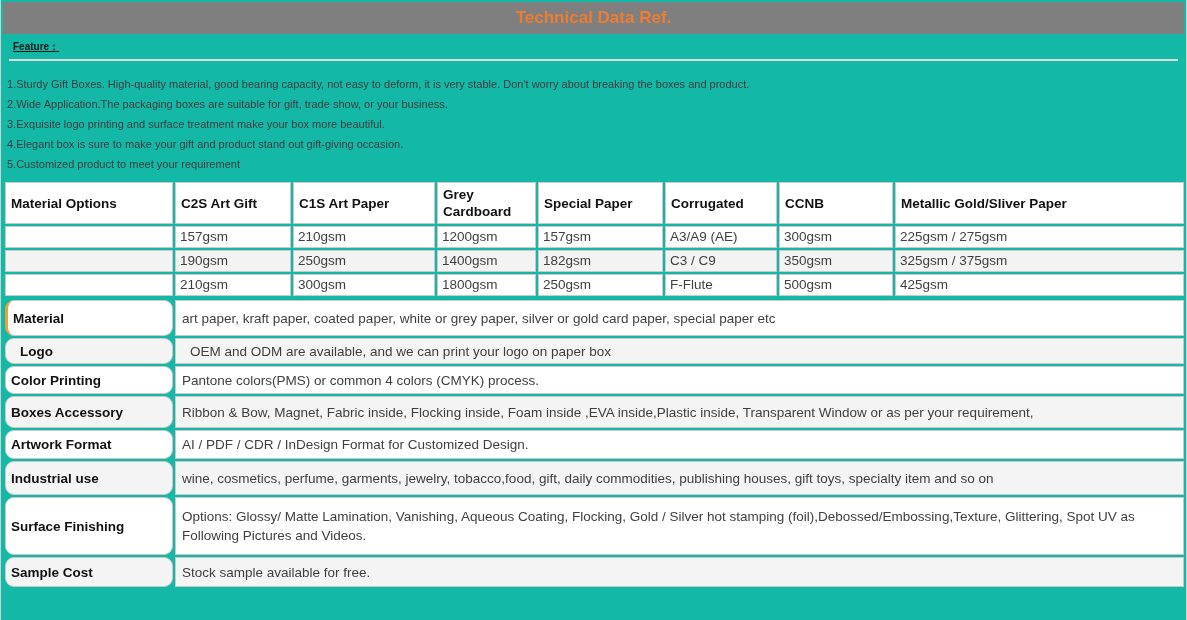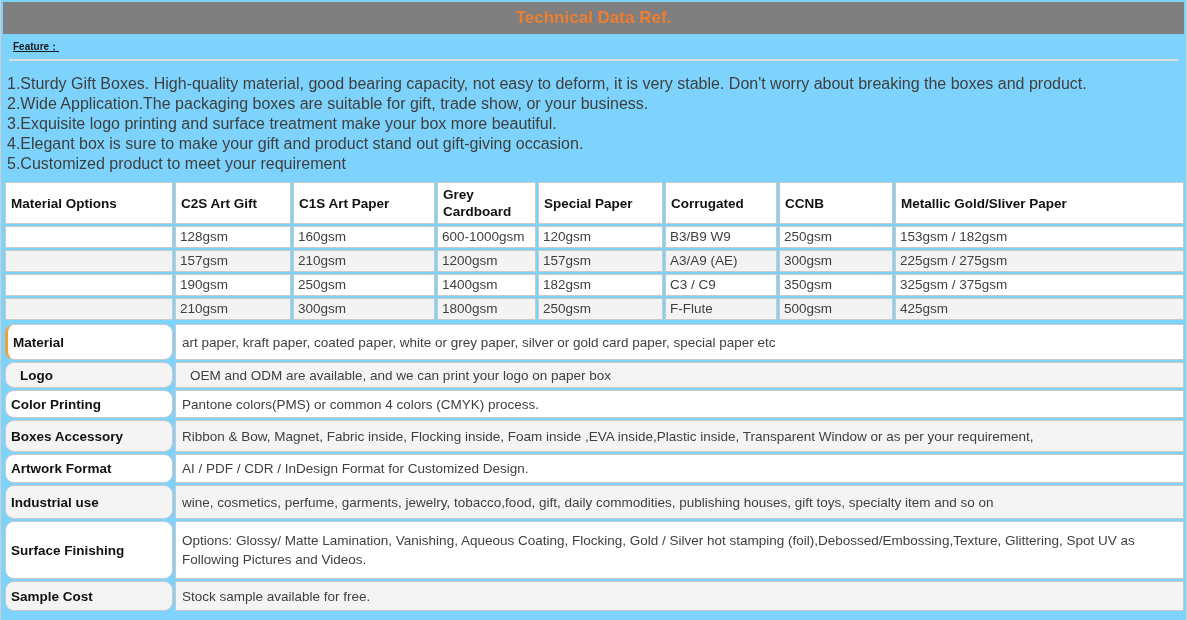--- a/index.html
+++ b/index.html
@@ -1,21 +1,21 @@
 <!DOCTYPE html>
 <html><head>
 <meta charset="utf-8">
 <style>
   html,body{margin:0;padding:0;background:#fff;}
   .page{
     position:relative;
     width:1187px;height:620px;
     box-sizing:border-box;
     overflow:hidden;
-    background:#7dd3fc;
+    background:#14b8a6;
     border-left:1px solid #cfcfcf;
     border-right:1px solid #cfcfcf;
     font-family:"Liberation Sans", sans-serif;
     color:#3f3f3f;
   }
   .title-bar{
     margin:2px 2px 0 2px;
     height:32px;line-height:32px;
     text-align:center;
     font-size:17px;font-weight:bold;
@@ -26,21 +26,21 @@
     font-size:10px;font-weight:bold;color:#1a1a1a;
     border-bottom:2px solid #dcdcdc;
     text-decoration:underline;
   }
   .features{
     padding:13px 4px 6px 4px;
     margin:0 2px;
   }
   .features p{
     margin:0;padding:0;
-    font-size:16px;line-height:20px;color:#3f3f3f;
+    font-size:11px;line-height:20px;color:#3f3f3f;
   }
   table{
     width:1183px;
     margin:0 2px;
     border-collapse:separate;
     border-spacing:2px;
     table-layout:fixed;
   }
   td,th{
     border:1px solid #c9c9c9;
@@ -111,30 +111,20 @@
           <th>Grey Cardboard</th>
           <th>Special Paper</th>
           <th>Corrugated</th>
           <th>CCNB</th>
           <th>Metallic Gold/Sliver Paper</th>
         </tr>
       </thead>
     <tbody>
         <tr>
           <td></td>
-          <td>128gsm</td>
-          <td>160gsm</td>
-          <td>600-1000gsm</td>
-          <td>120gsm</td>
-          <td>B3/B9 W9</td>
-          <td>250gsm</td>
-          <td>153gsm / 182gsm</td>
-        </tr>
-        <tr>
-          <td></td>
           <td>157gsm</td>
           <td>210gsm</td>
           <td>1200gsm</td>
           <td>157gsm</td>
           <td>A3/A9 (AE)</td>
           <td>300gsm</td>
           <td>225gsm / 275gsm</td>
         </tr>
         <tr>
           <td></td>

